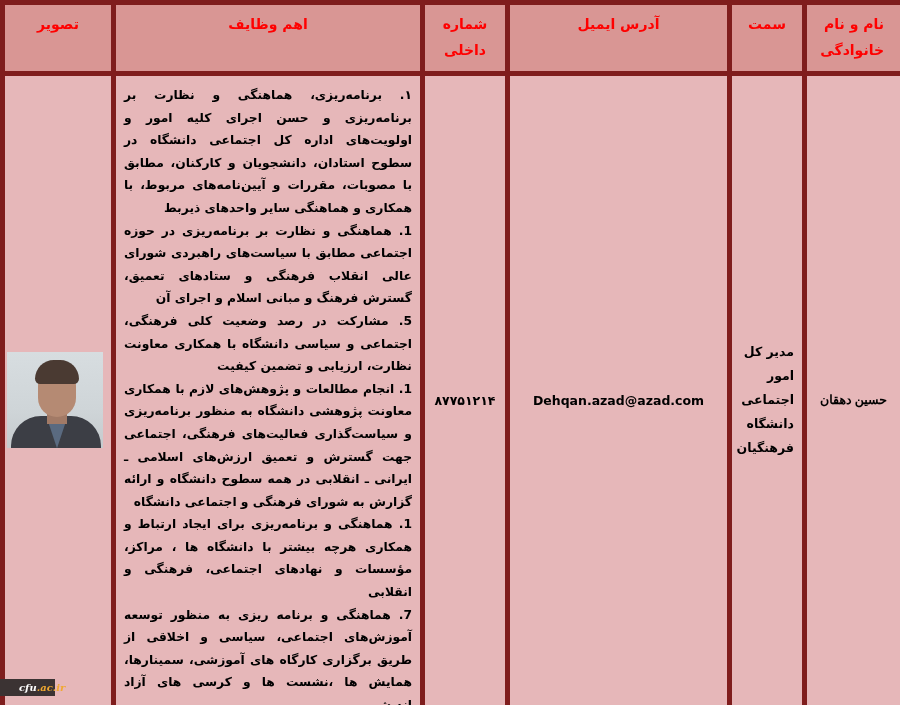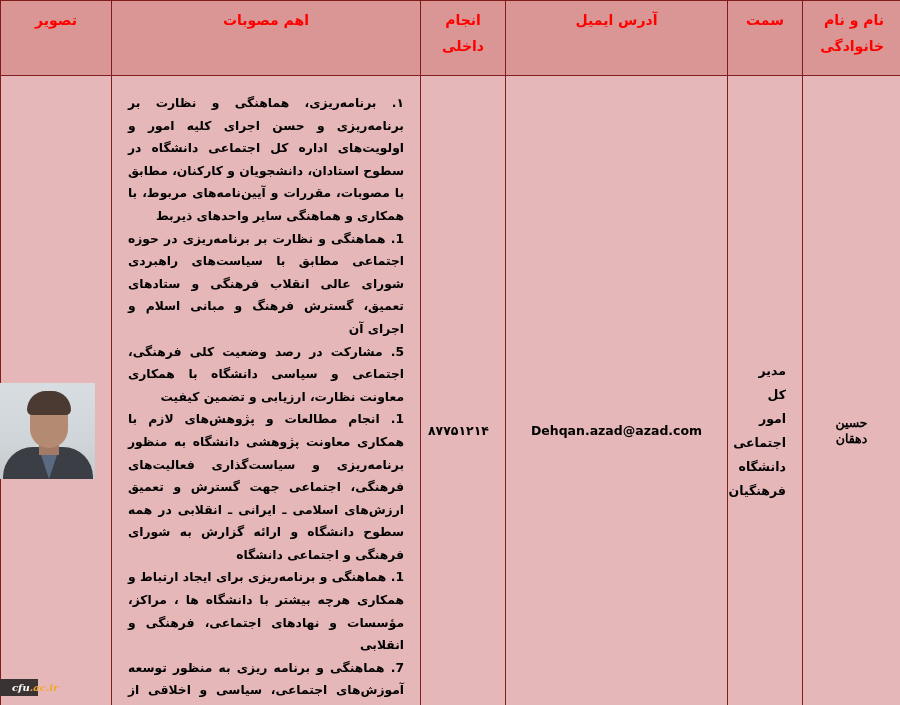--- a/index.html
+++ b/index.html
@@ -10,22 +10,22 @@
       position: relative;
     }
     table.staff {
       position: absolute; left: 0; top: 0;
       width: 900px; height: 705px;
       border-collapse: collapse;
       table-layout: fixed;
       direction: rtl;
     }
     table.staff th, table.staff td {
-      border: 1px solid #7f1d1d;
-      padding: 16px;
+      border: 5px solid #7f1d1d;
+      padding: 8px;
     }
     table.staff th {
       background: #d99694;
       color: #ff0000;
       font-weight: bold;
       font-size: 14px;
       vertical-align: top;
       text-align: center;
       height: 58px;
       padding-top: 6px;
@@ -59,49 +59,49 @@
       position: relative; overflow: hidden;
       background: linear-gradient(180deg, #d7dde0 0%, #cfd5d8 60%, #c5cacd 100%);
     }
     .photo .hair { position: absolute; left: 28px; top: 8px; width: 44px; height: 24px; background: #4a3a32; border-radius: 22px 22px 6px 6px; }
     .photo .face { position: absolute; left: 31px; top: 17px; width: 38px; height: 48px; background: #b58a73; border-radius: 18px 18px 20px 20px; }
     .photo .neck { position: absolute; left: 40px; top: 58px; width: 20px; height: 14px; background: #a27a66; }
     .photo .jacket { position: absolute; left: 4px; top: 64px; width: 90px; height: 40px; background: #3c3e45; border-radius: 30px 30px 0 0; }
     .photo .shirt { position: absolute; left: 40px; top: 66px; width: 20px; height: 30px; background: #5a6a80; clip-path: polygon(0 0, 100% 0, 50% 100%); }
     .watermark {
       position: absolute; left: 0; top: 679px;
-      width: 38px; height: 17px;
+      width: 55px; height: 17px;
       background: #3b3333;
       color: #f0a830;
       font-family: "DejaVu Serif", serif;
       font-style: italic; font-weight: bold;
       font-size: 10px; line-height: 17px;
-      padding-left: 12px; box-sizing: border-box;
+      padding-left: 19px; box-sizing: border-box;
     }
     .watermark .cfu { color: #ffffff; }
   </style>
 </head>
 <body>
 
 <table class="staff">
   <colgroup>
     <col style="width:98px">
     <col style="width:75px">
     <col style="width:222px">
     <col style="width:85px">
     <col style="width:309px">
     <col style="width:111px">
   </colgroup>
   <thead>
     <tr>
       <th class="name-col">نام و نام خانوادگی</th>
       <th>سمت</th>
       <th>آدرس ایمیل</th>
-      <th>انجام داخلی</th>
-      <th>اهم مصوبات</th>
+      <th>شماره داخلی</th>
+      <th>اهم وظایف</th>
       <th>تصویر</th>
     </tr>
   </thead>
   <tbody>
     <tr>
       <td class="name-cell">حسین دهقان</td>
       <td class="position-cell">مدیر کل امور اجتماعی دانشگاه فرهنگیان</td>
       <td class="email-cell">Dehqan.azad@azad.com</td>
       <td class="phone-cell">۸۷۷۵۱۲۱۴</td>
       <td class="duties-cell">

